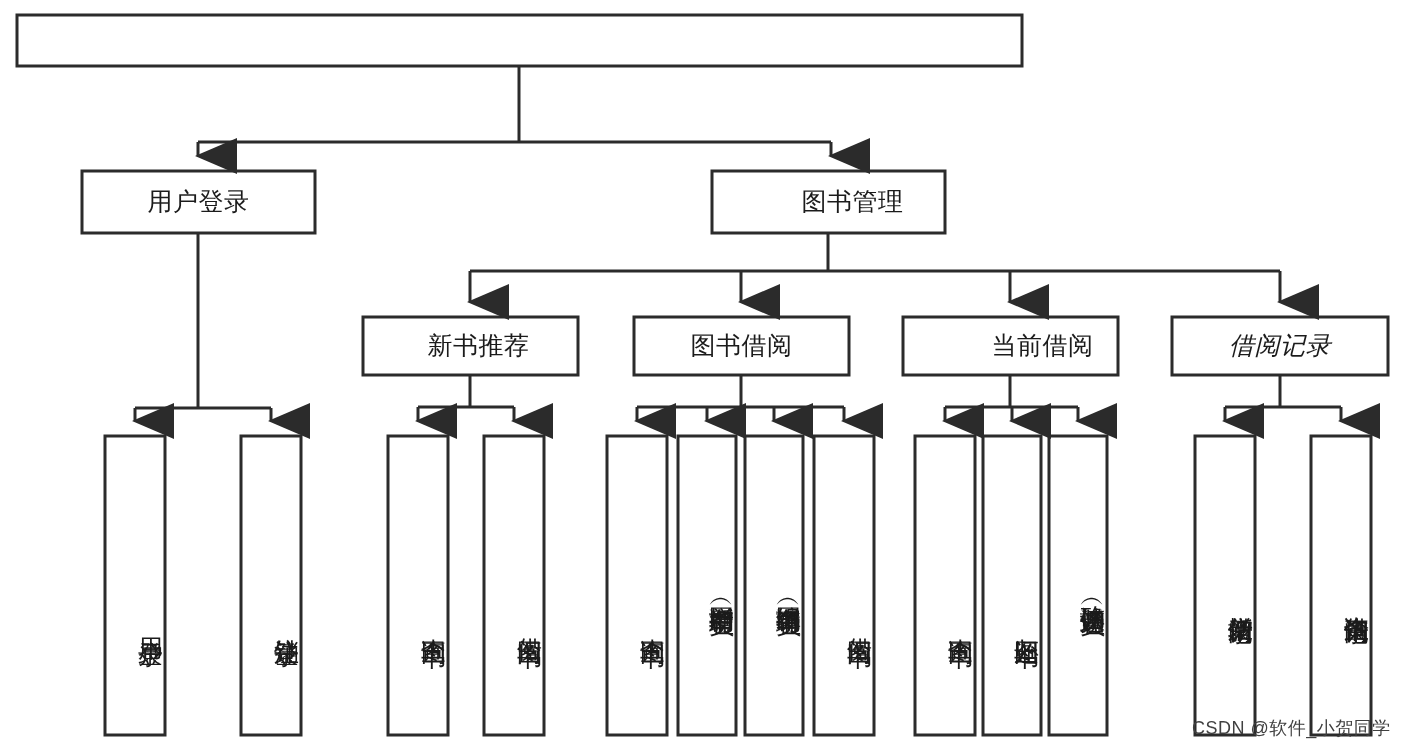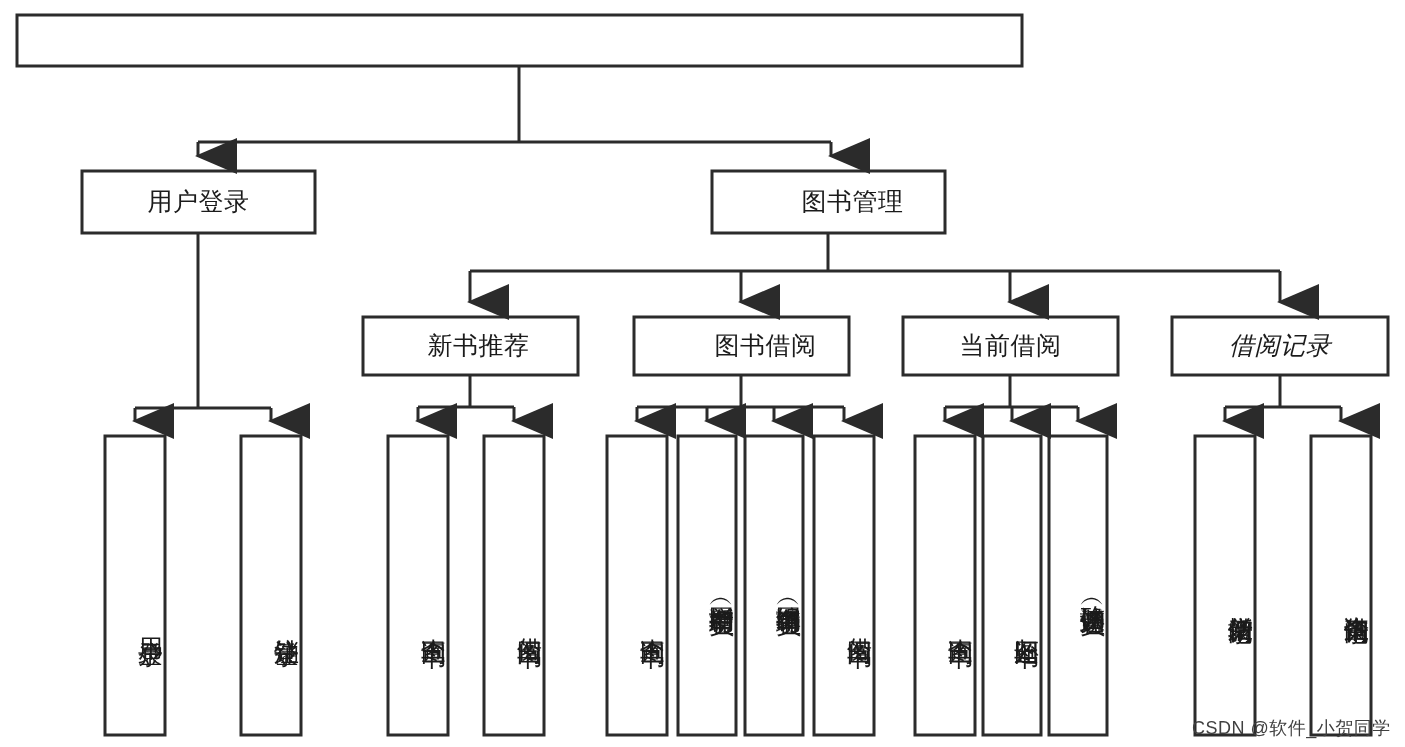--- a/index.html
+++ b/index.html
@@ -161,23 +161,23 @@
     <path class="connector" marker-end="url(#arrow)" d="M 1341 407 L 1341 421"></path>
   </svg>
 
 
   <div class="node-label horizontal" style="left:82px; top:171px; width:233px; height:62px;">用户登录</div>
 
   <div class="node-label horizontal" style="left:736px; top:171px; width:233px; height:62px;">图书管理</div>
 
   <div class="node-label horizontal" style="left:363px; top:317px; width:215px; height:58px;margin-left:8px;">新书推荐</div>
 
-  <div class="node-label horizontal" style="left:634px; top:317px; width:215px; height:58px;margin-left:24px;">图书借阅</div>
-
-  <div class="node-label horizontal" style="left:903px; top:317px; width:215px; height:58px;">当前借阅</div>
+  <div class="node-label horizontal" style="left:634px; top:317px; width:215px; height:58px;">图书借阅</div>
+
+  <div class="node-label horizontal" style="left:903px; top:317px; width:215px; height:58px;padding-left:32px;">当前借阅</div>
 
   <div class="node-label horizontal" style="left:1172px; top:317px; width:216px; height:58px;font-style:italic;">借阅记录</div>
 
   <div class="node-label vertical" style="left:105px; top:505px; width:60px; height:230px;">用户登录</div>
   <div class="node-label vertical" style="left:241px; top:505px; width:60px; height:230px;">注销登录</div>
 
   <div class="node-label vertical" style="left:388px; top:505px; width:60px; height:230px;">查询图书</div>
   <div class="node-label vertical" style="left:484px; top:505px; width:60px; height:230px;">借阅图书</div>
 
   <div class="node-label vertical" style="left:607px; top:505px; width:60px; height:230px;">查询图书</div>

